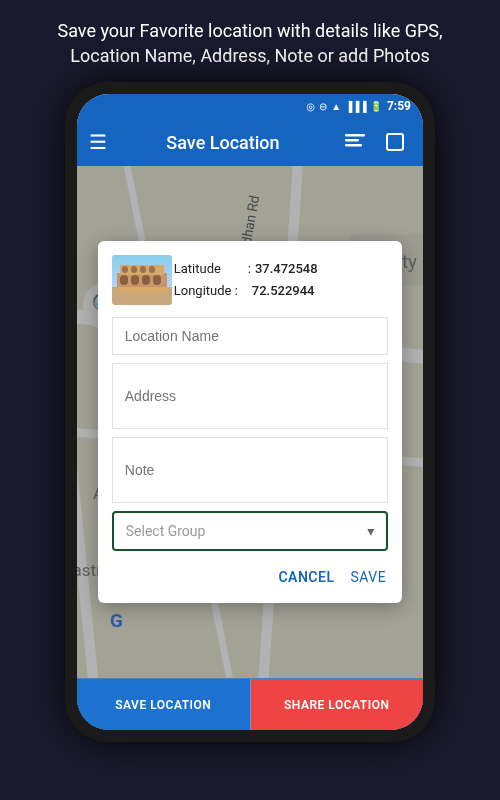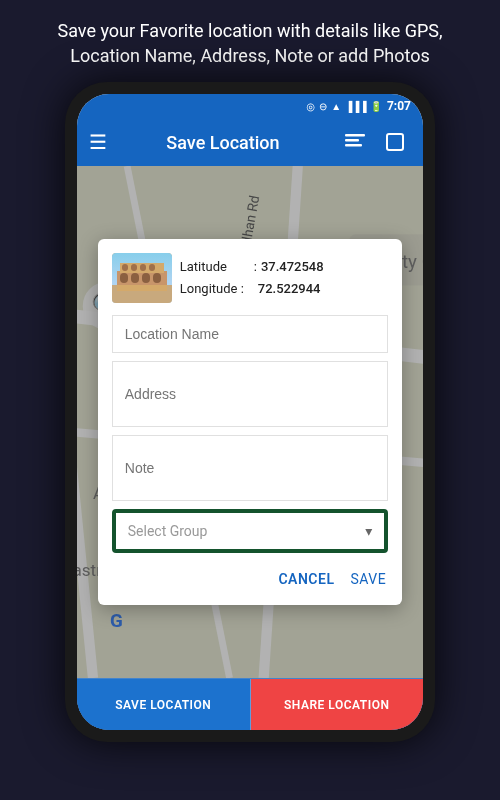--- a/index.html
+++ b/index.html
@@ -141,21 +141,21 @@
       border-radius: 6px;
       width: 88%;
       padding: 14px;
       box-shadow: 0 4px 20px rgba(0,0,0,0.3);
     }
 
     .dialog-location-info {
       display: flex;
       align-items: center;
       margin-bottom: 12px;
-      gap: 8px;
+      gap: 2px;
     }
 
     .location-thumbnail {
       width: 60px;
       height: 50px;
       border-radius: 4px;
       overflow: hidden;
       flex-shrink: 0;
       background: #c8a97d;
     }
@@ -190,21 +190,21 @@
       outline: none;
       background: white;
     }
 
     .input-field.tall {
       height: 66px;
     }
 
     .select-group {
       width: 100%;
-      border: 4px solid #14532d;
+      border: 2px solid #14532d;
       border-radius: 4px;
       padding: 10px 12px;
       font-size: 14px;
       color: #999;
       margin-bottom: 14px;
       display: flex;
       justify-content: space-between;
       align-items: center;
       cursor: pointer;
     }
@@ -277,21 +277,21 @@
 <div class="phone-outer">
   <div class="phone-inner">
 
     <div class="status-bar">
       <div class="status-icons">
         <span class="status-icon-item">◎</span>
         <span class="status-icon-item">⊖</span>
         <span class="status-icon-item">▲</span>
         <span class="status-icon-item">▐▐▐</span>
         <span class="status-icon-item">🔋</span>
-        <span class="status-time">7:07</span>
+        <span class="status-time">7:59</span>
       </div>
     </div>
 
     <div class="app-bar">
       <span class="hamburger-icon">☰</span>
       <span class="app-bar-title">Save Location</span>
       <div class="app-bar-right">
         <div class="icon-btn">
           <svg width="20" height="16" viewBox="0 0 20 16" fill="white">
             <rect y="0" width="20" height="2.5" rx="1"></rect>

